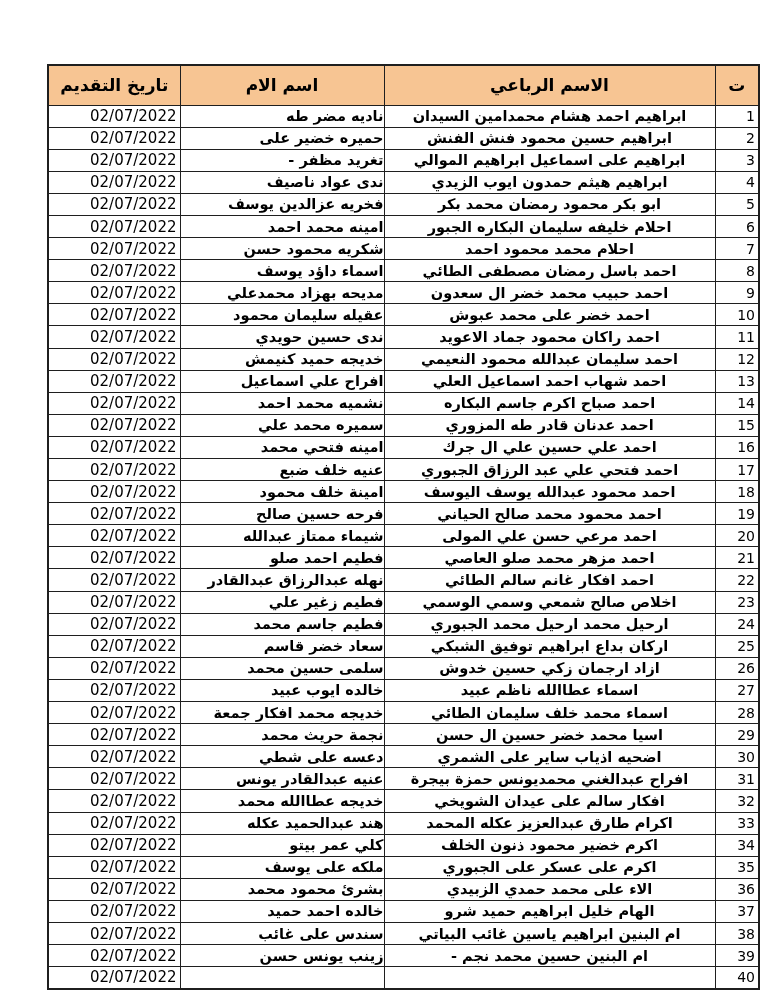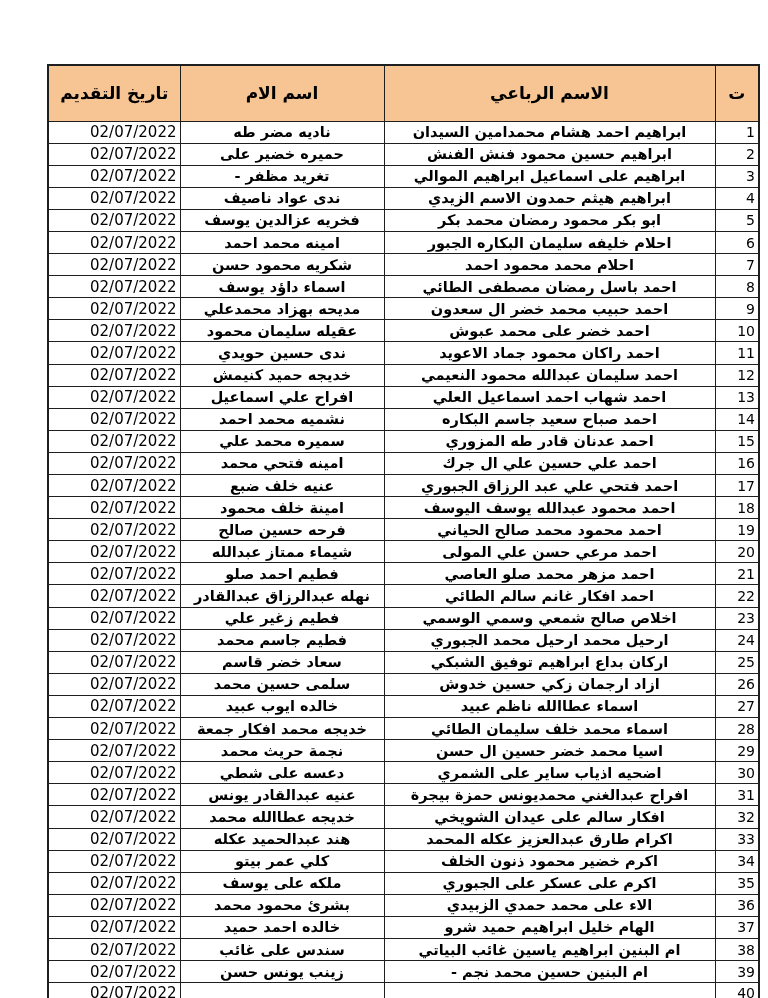--- a/index.html
+++ b/index.html
@@ -34,41 +34,40 @@
     white-space:nowrap;
     vertical-align:middle;
   }
   table.roster{border:2px solid var(--border);}
   col.c-serial{width:44px;}
   col.c-name{width:331px;}
   col.c-mother{width:204px;}
   col.c-date{width:132px;}
   thead th{
     background:var(--header-bg);
-    height:56px;
+    height:40px;
     font-size:17px;
     font-weight:bold;
     text-align:center;
   }
   tbody tr{height:22.1px;}
   td.cell-serial{
     direction:ltr;
     text-align:right;
     padding-right:3px;
     font-size:14px;
     font-weight:normal;
   }
   td.cell-name{
     text-align:center;
     font-size:14.5px;
     font-weight:bold;
     margin-left:10px;
   }
   td.cell-mother{
-    text-align:center;
     font-size:14.5px;
     font-weight:bold;
     margin-left:48px;
   }
   td.cell-date{
     direction:ltr;
     text-align:right;
     padding-right:3px;
     font-size:15px;
     font-weight:normal;
@@ -108,21 +107,21 @@
       <td class="cell-date">02/07/2022</td>
     </tr>
         <tr>
       <td class="cell-serial">3</td>
       <td class="cell-name">ابراهيم على اسماعيل ابراهيم الموالي</td>
       <td class="cell-mother">تغريد مظفر -</td>
       <td class="cell-date">02/07/2022</td>
     </tr>
         <tr>
       <td class="cell-serial">4</td>
-      <td class="cell-name">ابراهيم هيثم حمدون الاسم الزيدي</td>
+      <td class="cell-name">ابراهيم هيثم حمدون ايوب الزيدي</td>
       <td class="cell-mother">ندى عواد ناصيف</td>
       <td class="cell-date">02/07/2022</td>
     </tr>
         <tr>
       <td class="cell-serial">5</td>
       <td class="cell-name">ابو بكر محمود رمضان محمد بكر</td>
       <td class="cell-mother">فخريه عزالدين يوسف</td>
       <td class="cell-date">02/07/2022</td>
     </tr>
         <tr>
@@ -168,21 +167,21 @@
       <td class="cell-date">02/07/2022</td>
     </tr>
         <tr>
       <td class="cell-serial">13</td>
       <td class="cell-name">احمد شهاب احمد اسماعيل العلي</td>
       <td class="cell-mother">افراح علي اسماعيل</td>
       <td class="cell-date">02/07/2022</td>
     </tr>
         <tr>
       <td class="cell-serial">14</td>
-      <td class="cell-name">احمد صباح سعيد جاسم البكاره</td>
+      <td class="cell-name">احمد صباح اكرم جاسم البكاره</td>
       <td class="cell-mother">نشميه محمد احمد</td>
       <td class="cell-date">02/07/2022</td>
     </tr>
         <tr>
       <td class="cell-serial">15</td>
       <td class="cell-name">احمد عدنان قادر طه المزوري</td>
       <td class="cell-mother">سميره محمد علي</td>
       <td class="cell-date">02/07/2022</td>
     </tr>
         <tr>

